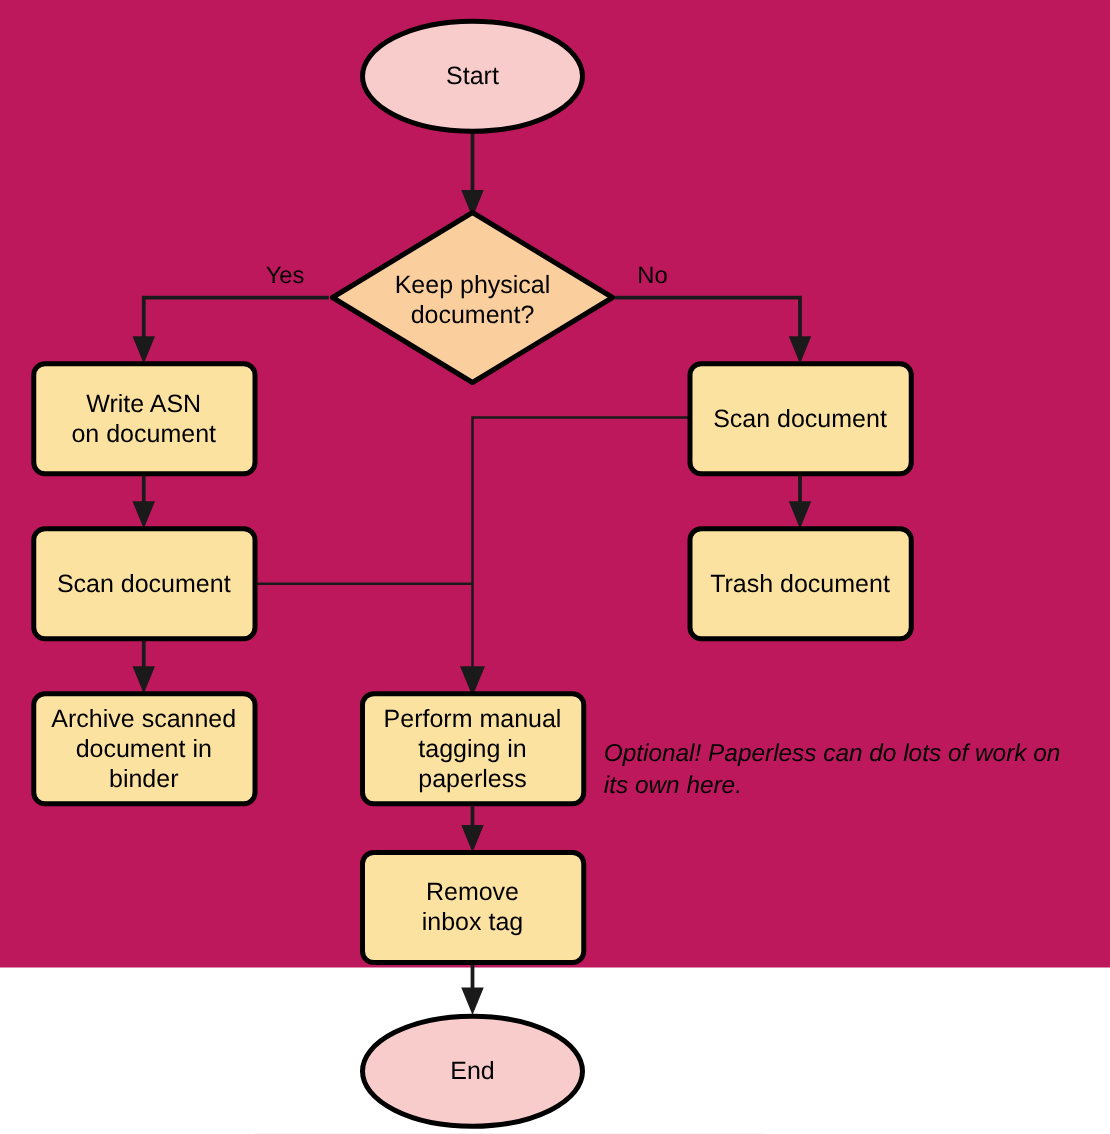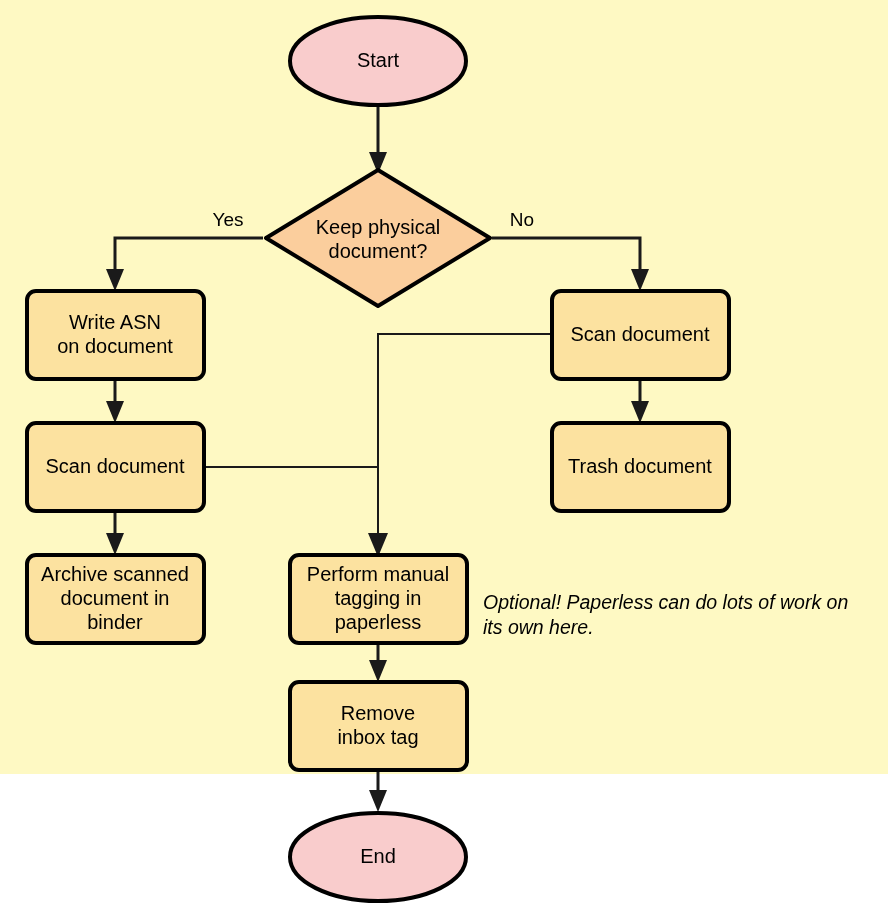--- a/index.html
+++ b/index.html
@@ -11,21 +11,21 @@
   body {
     width: 888px;
     height: 907px;
     font-family: "Liberation Sans", sans-serif;
     overflow: hidden;
   }
   #flowchart-root {
     position: relative;
     width: 888px;
     height: 774px;
-    background: #fef9c3;
+    background: #be185d;
   }
   svg.flow-canvas {
     display: block;
     width: 888px;
     height: 907px;
   }
   .node-shape {
     stroke: #000000;
     stroke-width: 4;
     stroke-linejoin: round;

